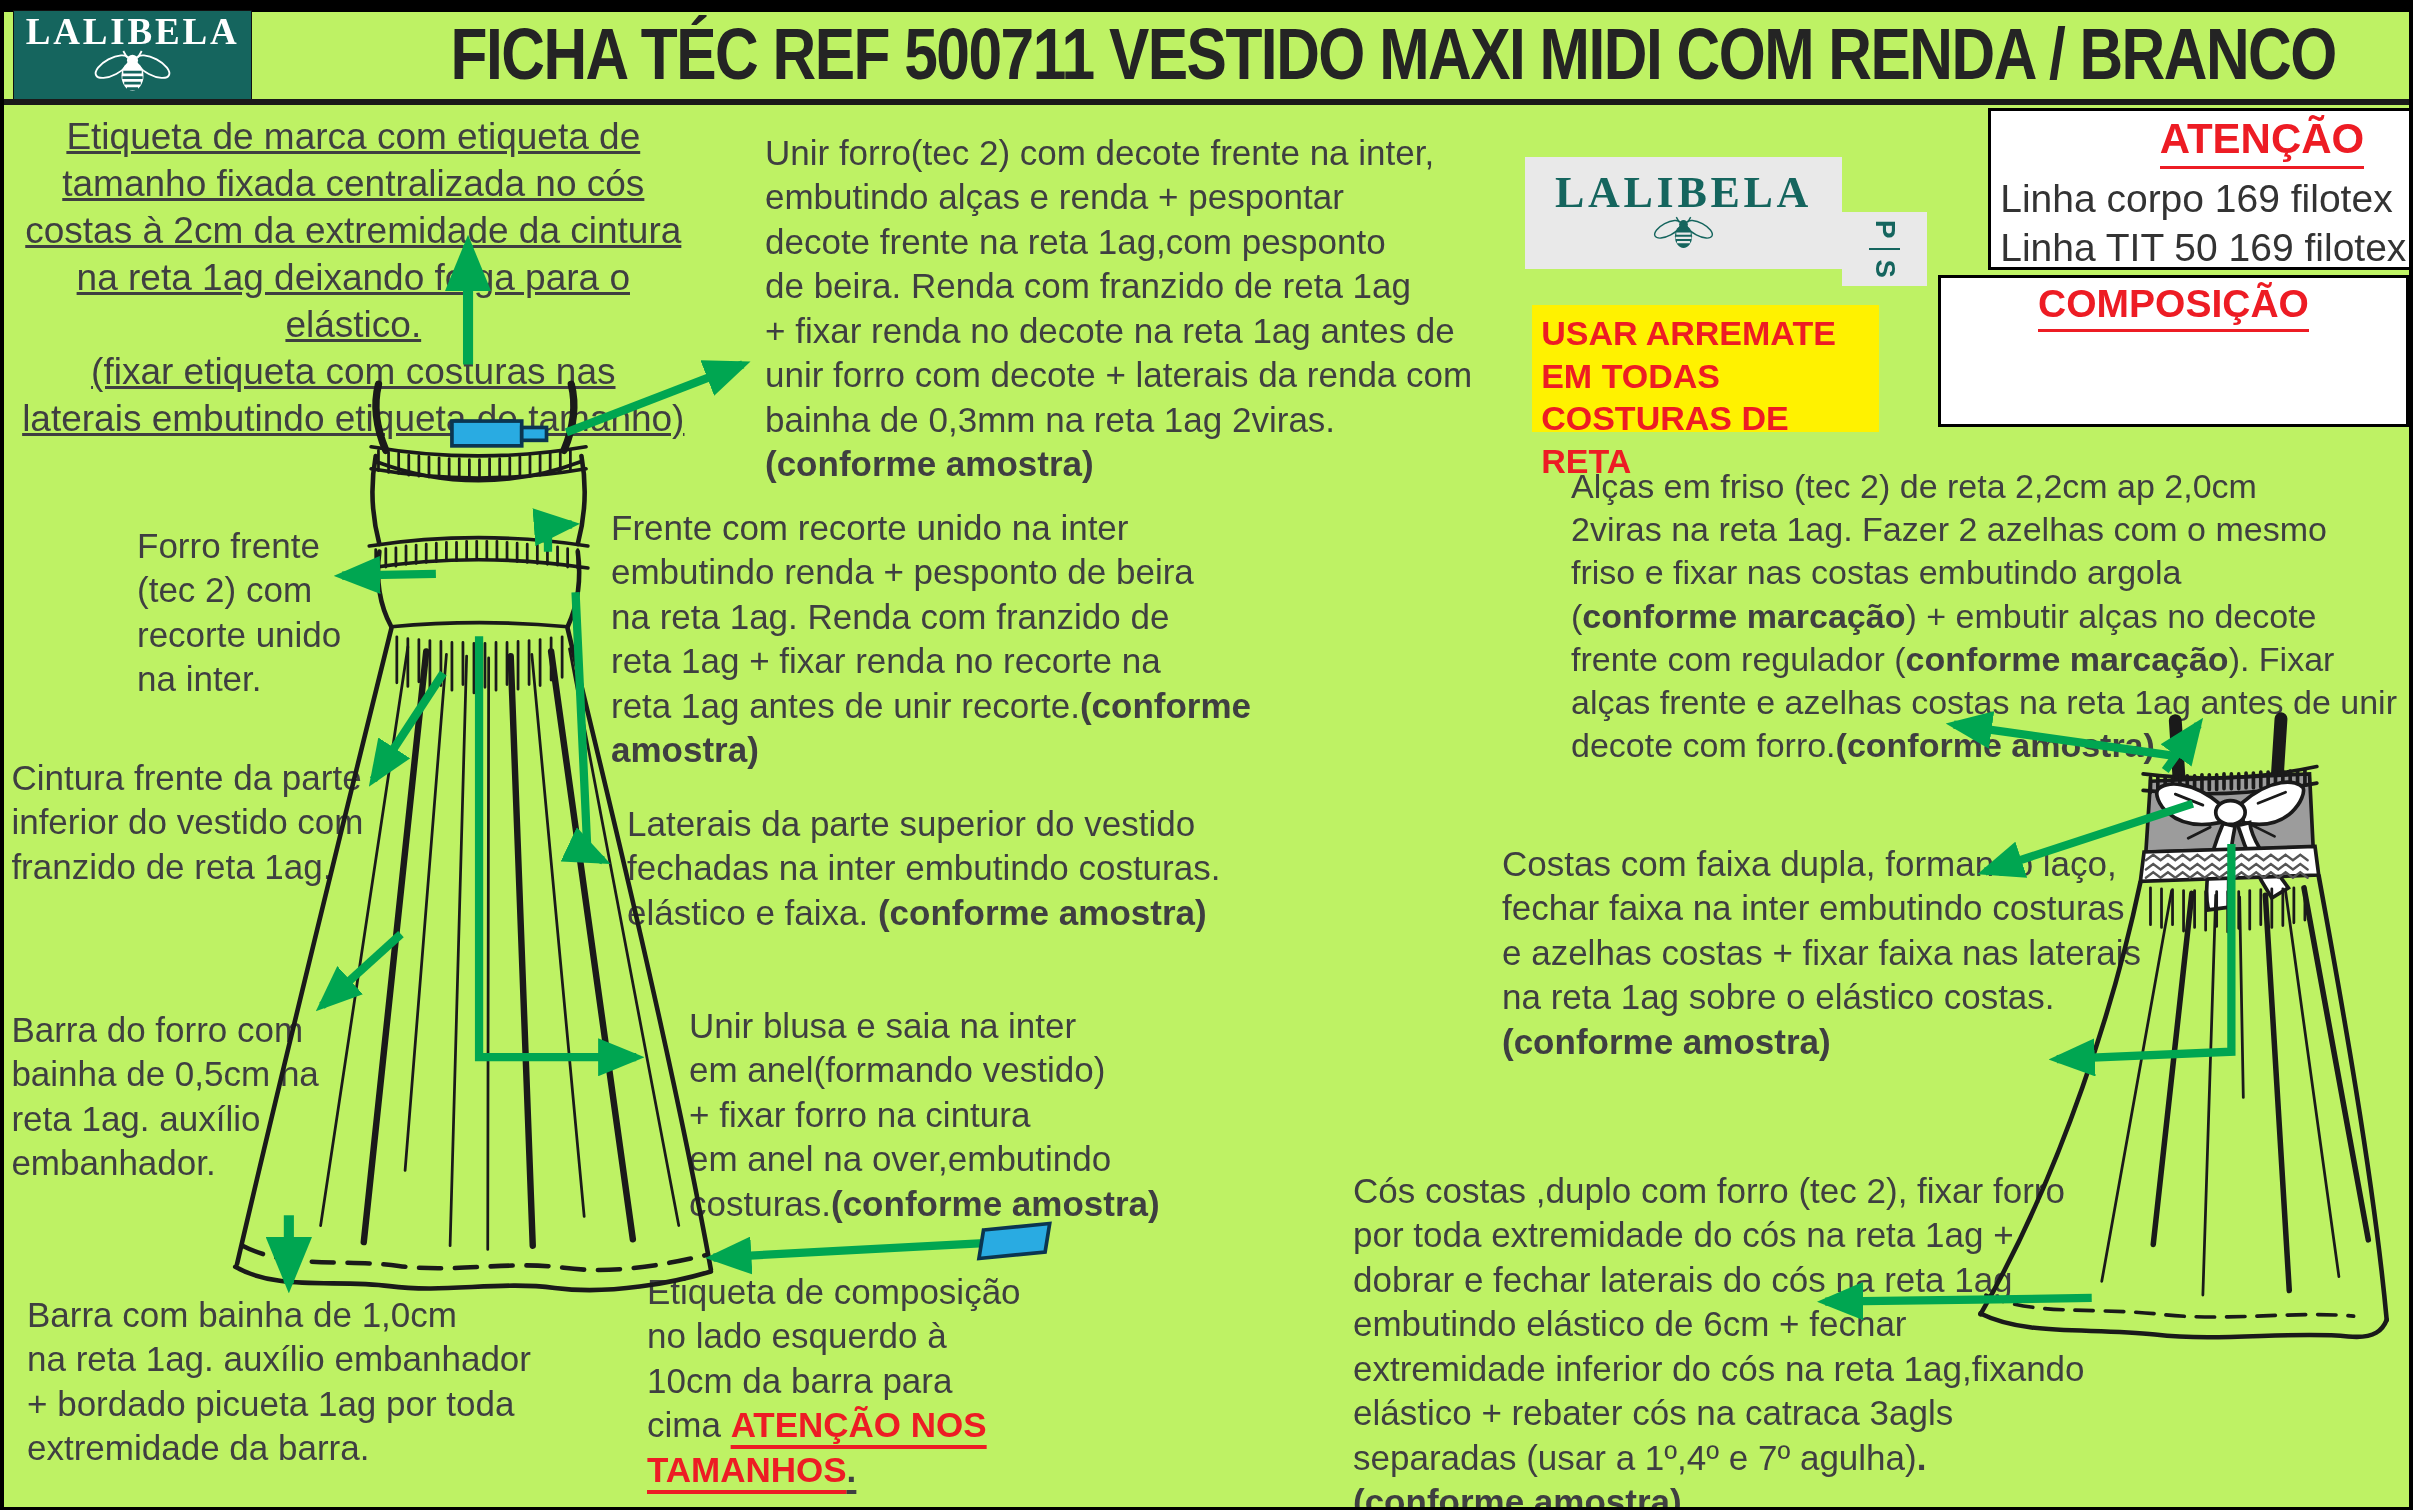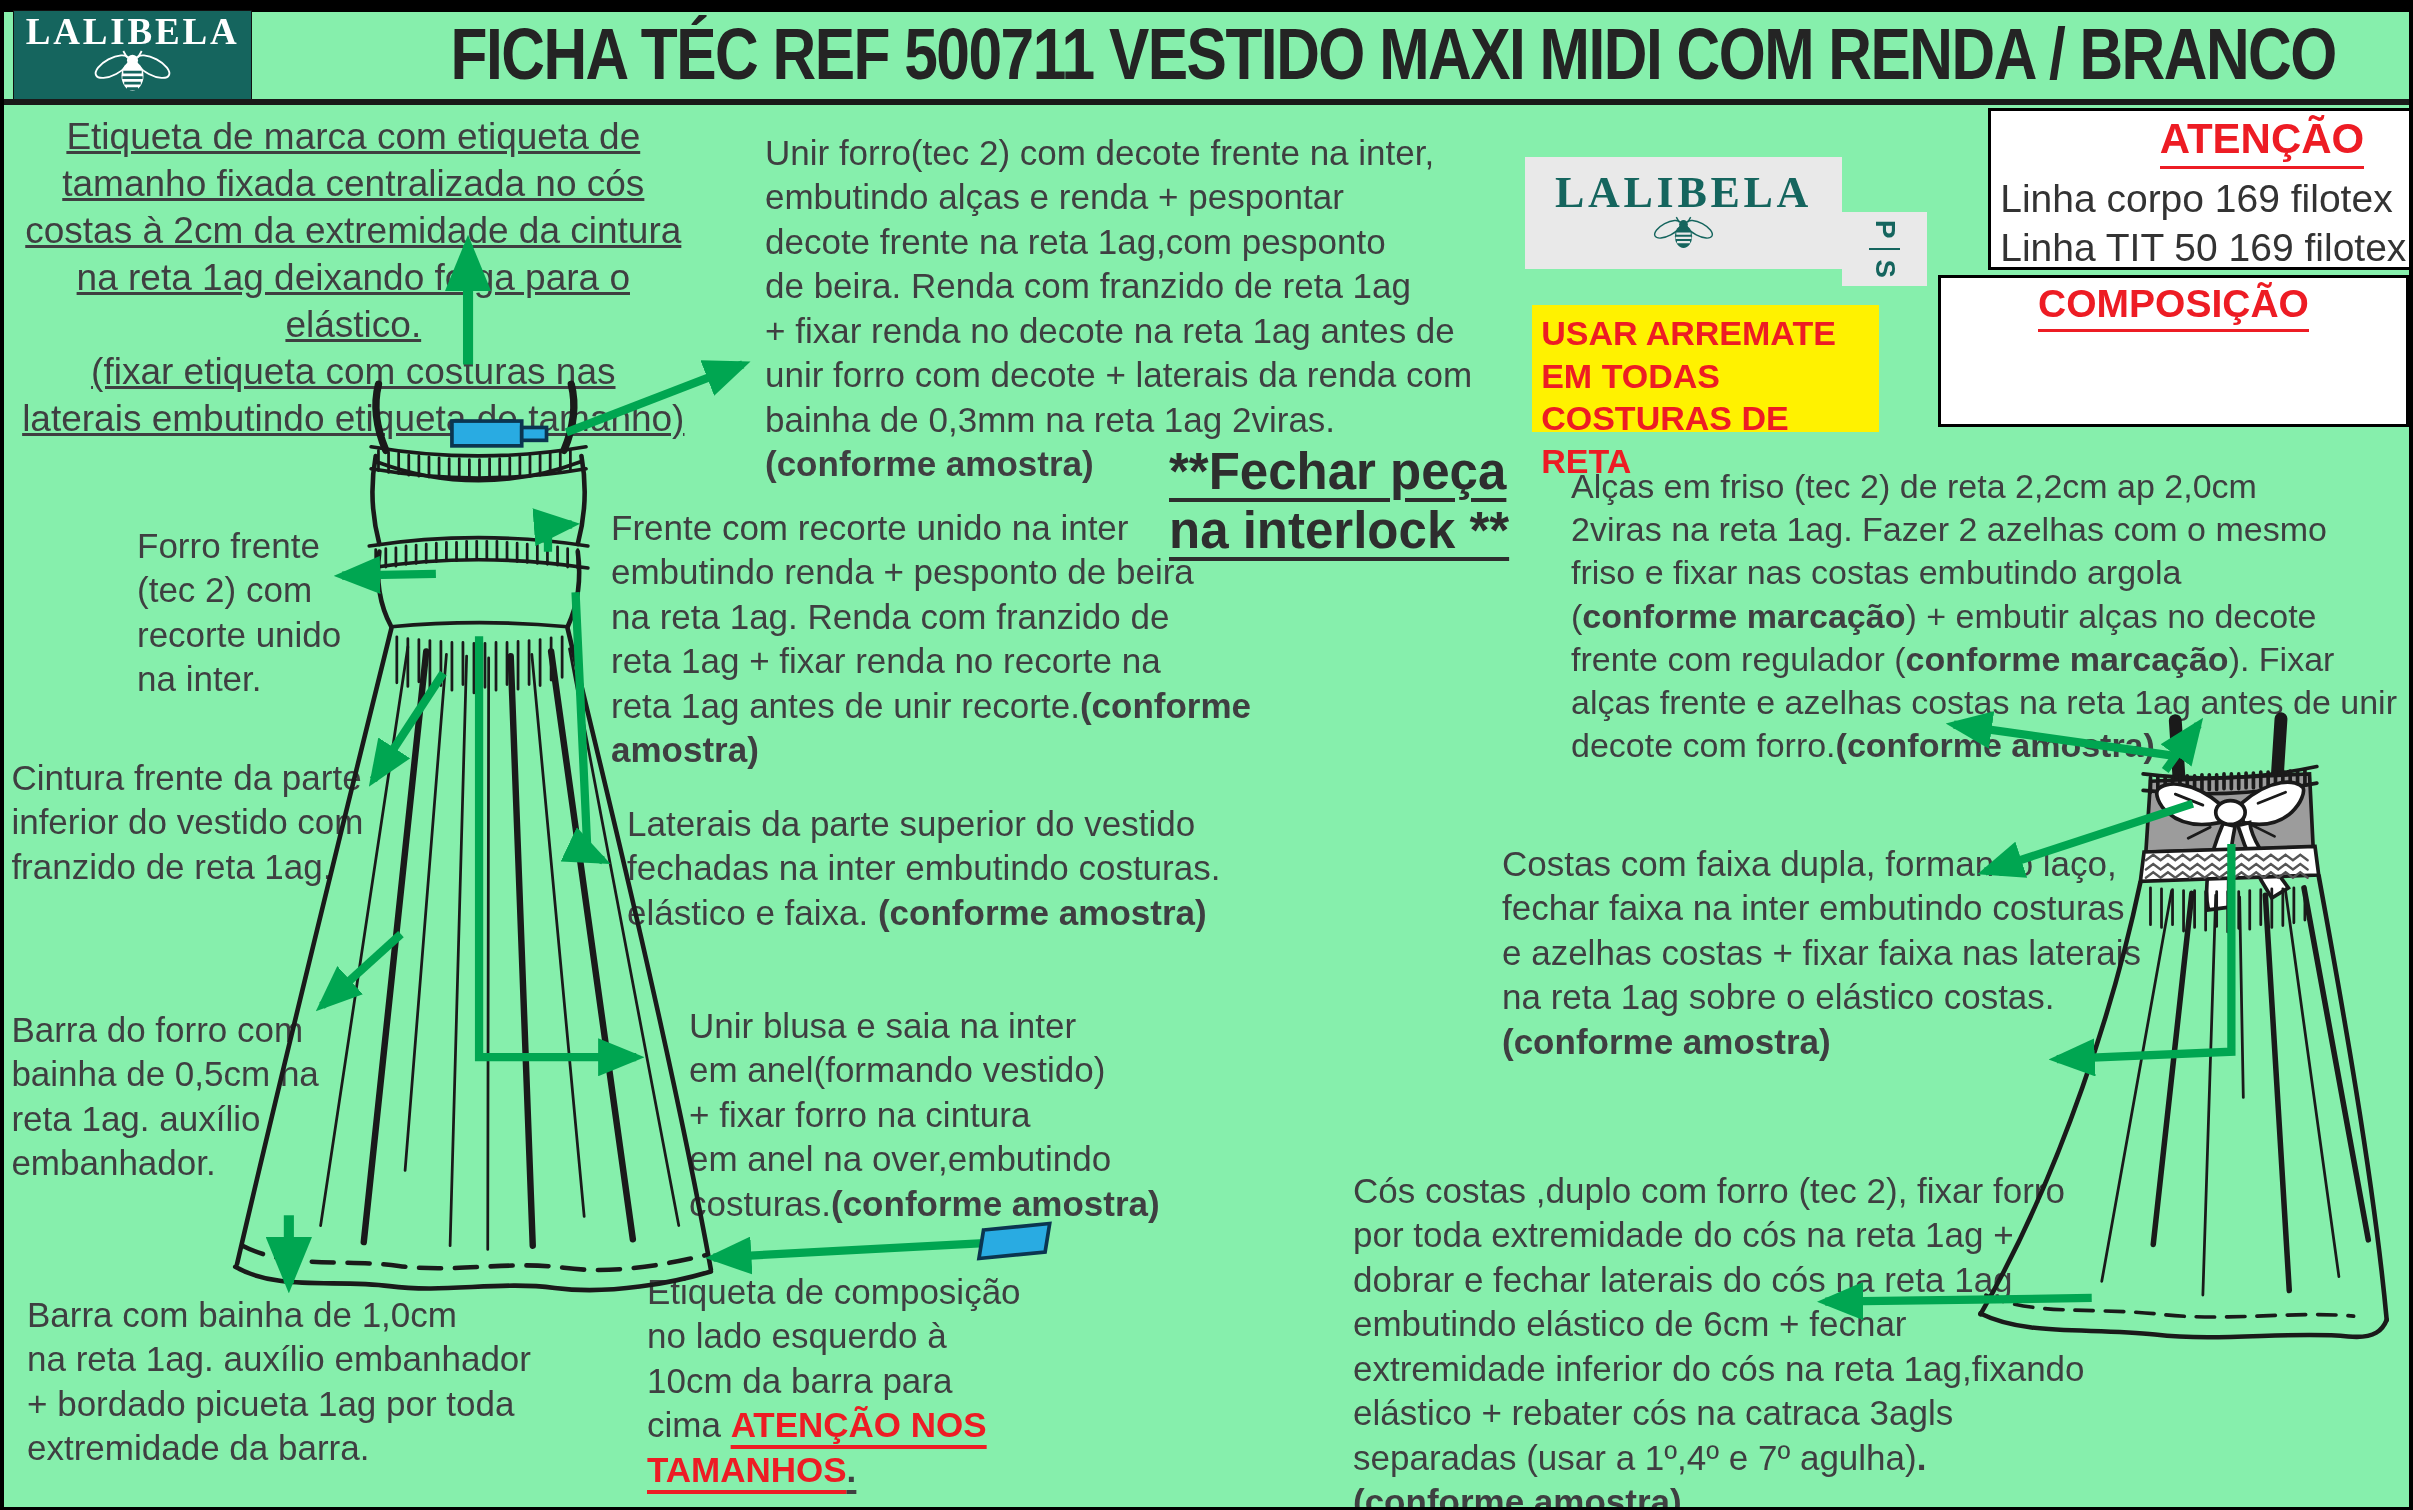--- a/index.html
+++ b/index.html
@@ -1,16 +1,16 @@
 <!DOCTYPE html>
 <html style="font-size:14.7px"><head>
 <meta charset="utf-8">
 <style>
   html,body{margin:0;padding:0;background:#ffffff;}
-  .page{position:relative;width:2413px;height:1511px;background:#86efac;
+  .page{position:relative;width:2413px;height:1511px;background:#bef264;
         font-family:"Liberation Sans", sans-serif;color:#3f3f41;overflow:hidden;
         border:4.6px solid #000;box-sizing:border-box;}
   .topbar{position:absolute;left:0;top:0;width:100%;height:8.3px;background:#000;}
   .header-sep{position:absolute;left:0;top:95px;width:100%;height:5.5px;background:#1a1a1a;}
   .logo-box{position:absolute;left:9.2px;top:5.5px;width:237px;height:89px;background:#15655e;
             border:1.8px solid #111;display:flex;flex-direction:column;align-items:center;justify-content:center;}
   .logo-word{font-family:"Liberation Serif", serif;color:#fff;font-weight:bold;font-size:37px;letter-spacing:2.8px;line-height:1;}
   .page-title{position:absolute;left:267px;top:7.4px;width:2138px;height:86px;display:flex;align-items:center;justify-content:flex-start;}
   .page-title-inner{display:inline-block;transform:scaleX(.84);white-space:nowrap;
                     font-weight:bold;font-size:72px;color:#242424;letter-spacing:-1.8px;}
@@ -92,22 +92,20 @@
 extremidade da barra.</div>
 
   <div class="tb" style="left:761px;top:127px;width:735px;"><span>Unir forro(tec 2) com decote frente na inter,
 embutindo alças e renda + pespontar
 decote frente na reta 1ag,com pesponto
 de beira. Renda com franzido de reta 1ag
 + fixar renda no decote na reta 1ag antes de
 unir forro com decote + laterais da renda com
 bainha de 0,3mm na reta 1ag 2viras.
 </span><span class="b">(conforme amostra)</span></div>
-  <div class="tb big-note" style="left:1165px;top:439px;width:386px;">**Fechar peça
-na interlock **</div>
   <div class="tb" style="left:607px;top:502px;width:662px;"><span>Frente com recorte unido na inter
 embutindo renda + pesponto de beira
 na reta 1ag. Renda com franzido de
 reta 1ag + fixar renda no recorte na
 reta 1ag antes de unir recorte.</span><span class="b">(conforme
 amostra)</span></div>
   <div class="tb" style="left:623px;top:798px;width:643px;"><span>Laterais da parte superior do vestido
 fechadas na inter embutindo costuras.
 elástico e faixa. </span><span class="b">(conforme amostra)</span></div>
   <div class="tb" style="left:685px;top:1000px;width:533px;"><span>Unir blusa e saia na inter

